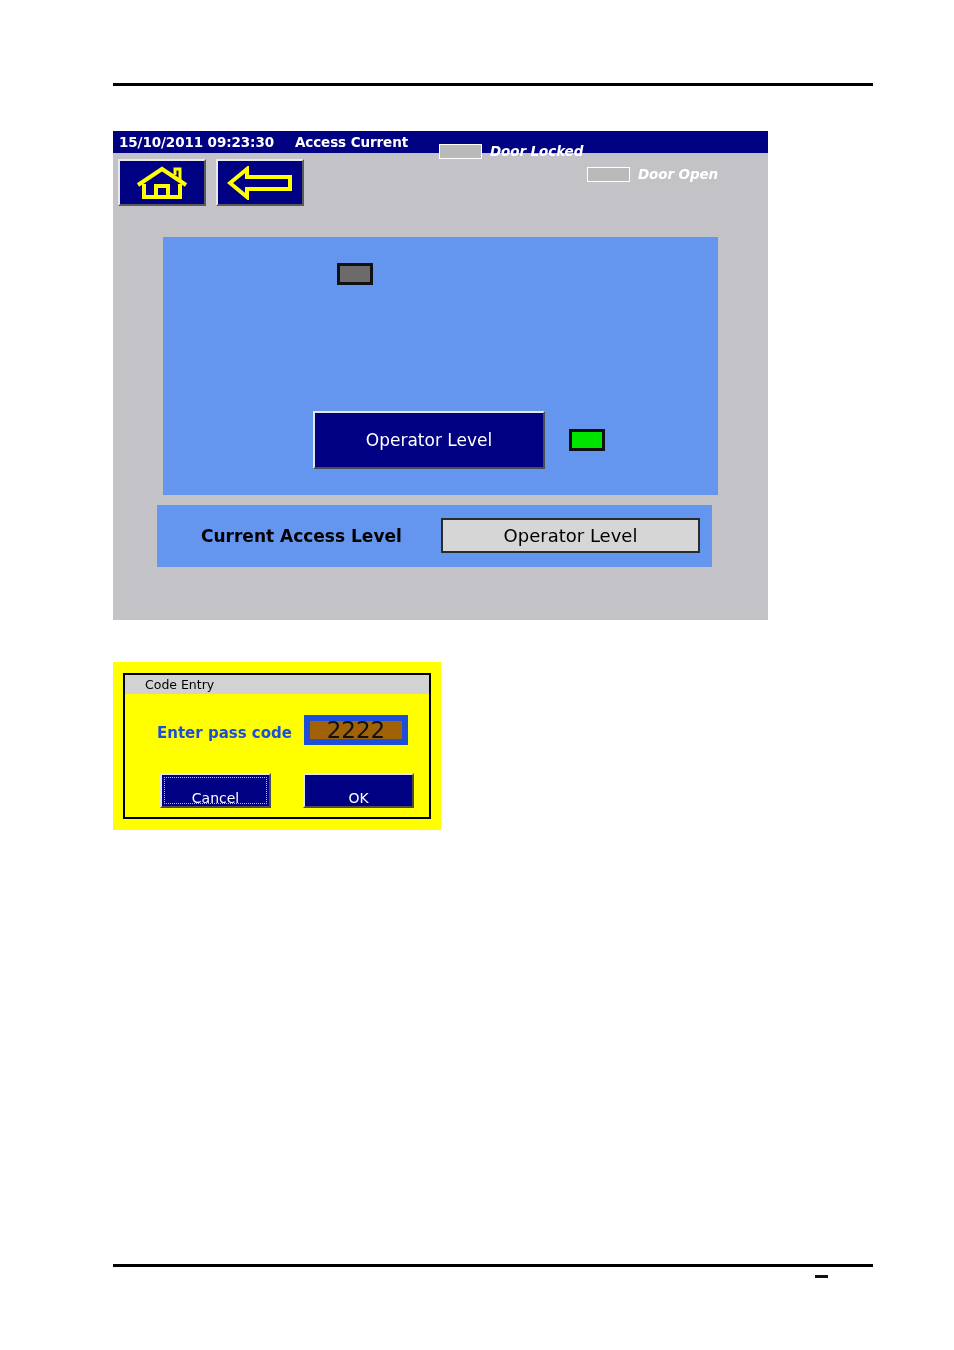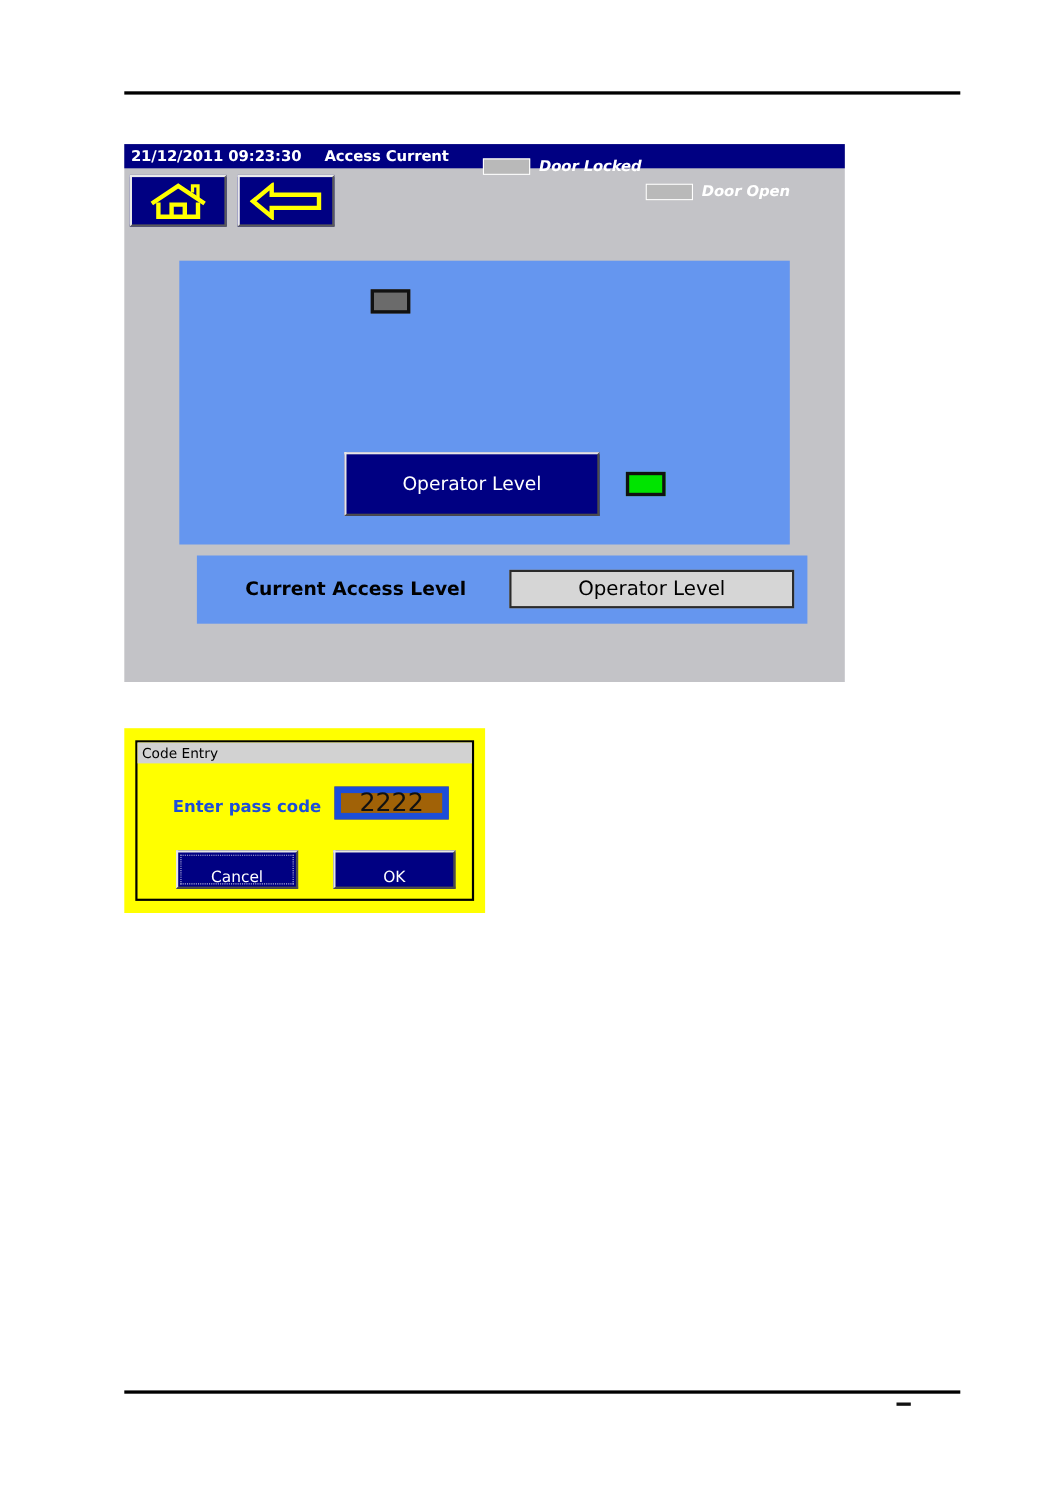--- a/index.html
+++ b/index.html
@@ -126,21 +126,21 @@
   }
 
   .level-lamp {
     margin-left: 24px;
     width: 36px; height: 22px;
     border: 3px solid #111111;
   }
 
   .current-panel {
     position: absolute;
-    left: 66px; top: 374px;
+    left: 44px; top: 374px;
     width: 555px; height: 62px;
     background: #6596ef;
     display: flex;
     align-items: center;
   }
   .current-label {
     margin-left: 44px;
     font-size: 17px;
     font-weight: bold;
     color: #000000;
@@ -179,21 +179,21 @@
     position: absolute;
     left: 0; top: 0;
     width: 304px; height: 19px;
     background: #d2d2d2;
     display: flex;
     align-items: center;
     font-size: 12.5px;
     color: #000000;
     font-family: "DejaVu Sans", sans-serif;
   }
-  .dialog-title-text { margin-left: 4px; }
+  .dialog-title-text { margin-left: 20px; }
 
   .dialog-field-row {
     position: absolute;
     left: 0; top: 37px;
     width: 304px; height: 42px;
     display: flex;
     align-items: center;
   }
   .dialog-field-label {
     margin-left: 32px;
@@ -252,21 +252,21 @@
 </head>
 <body>
 
 <div class="page-rule top"></div>
 <div class="page-rule bottom"></div>
 <div class="page-number-mark"></div>
 
 <div class="hmi-screen">
 
   <div class="hmi-titlebar">
-    <span class="tb-datetime">21/12/2011 09:23:30</span>
+    <span class="tb-datetime">15/10/2011 09:23:30</span>
     <span class="tb-screenname">Access Current</span>
 
     <div class="tb-status locked">
       <span class="tb-lamp"></span>
       <span class="tb-status-label">Door Locked</span>
     </div>
 
     <div class="tb-status open">
       <span class="tb-lamp"></span>
       <span class="tb-status-label">Door Open</span>

